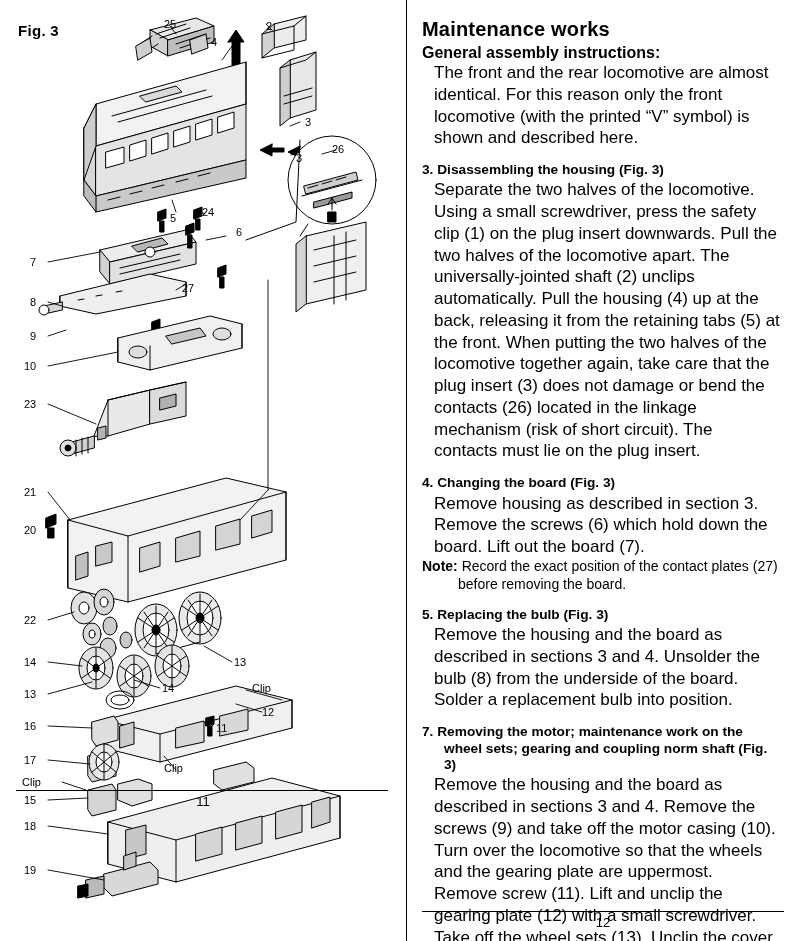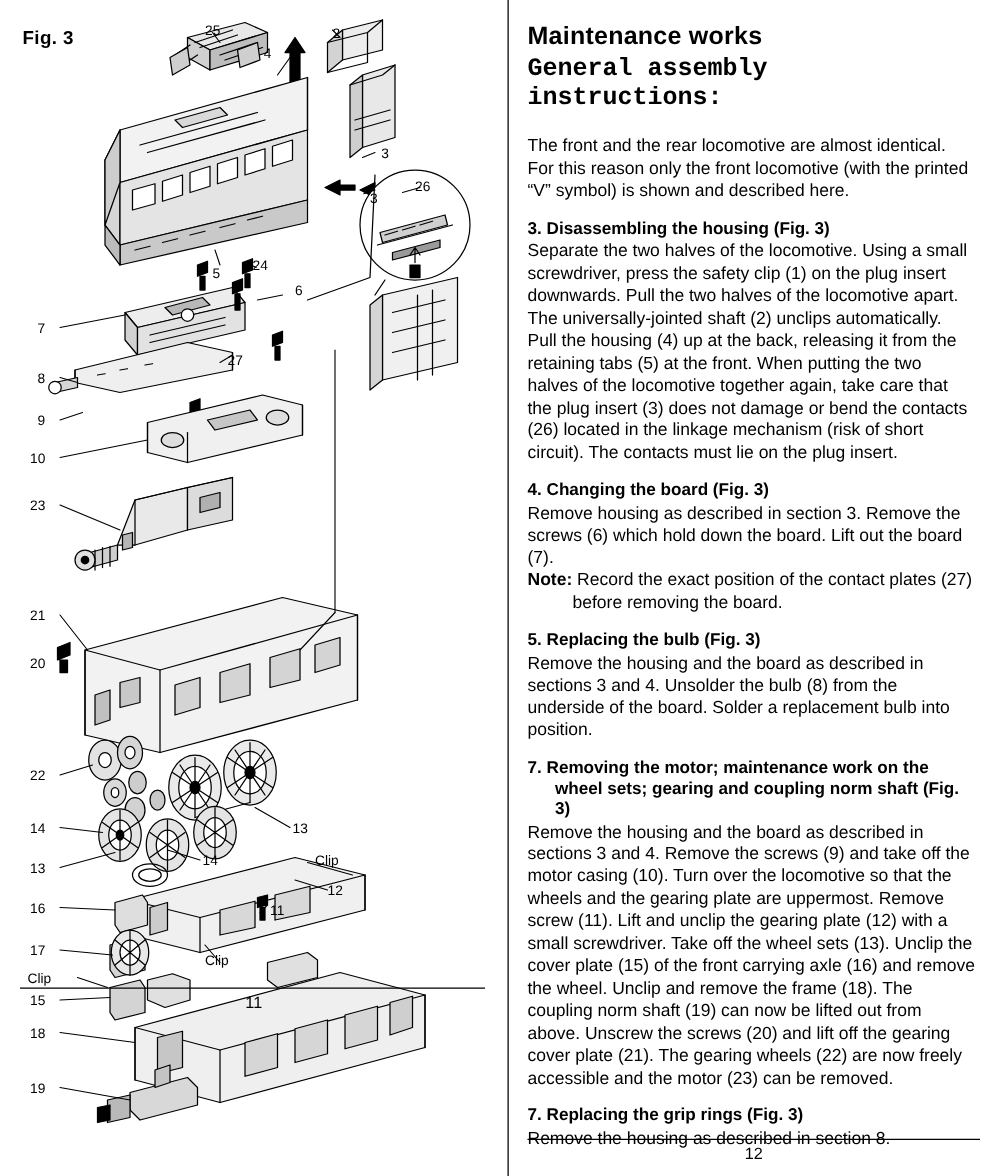--- a/index.html
+++ b/index.html
@@ -89,39 +89,38 @@
     top: 18px;
     width: 358px;
   }
   h1.title {
     font-size: 20px;
     font-weight: bold;
     margin: 0 0 3px 0;
     letter-spacing: 0.2px;
   }
   h2.subtitle {
-    font-size: 20px;
+    font-size: 16px;
     font-weight: bold;
-    margin: 0 0 18px 0;
-    font-family: Liberation Mono, monospace;
+    margin: 0 0 0 0;
   }
   h3.sec {
     font-size: 13.7px;
     font-weight: bold;
     margin: 13px 0 1px 0;
     line-height: 1.2;
   }
   h3.sec .ind {
     display: block;
     padding-left: 22px;
   }
   p.para {
-    font-size: 14px;
+    font-size: 17px;
     line-height: 1.28;
-    margin: 0 0 0 0;
+    margin: 0 0 0 12px;
     text-align: left;
   }
   p.note {
     font-size: 14px;
     line-height: 1.28;
     margin: 0;
     padding-left: 36px;
     text-indent: -36px;
   }
   p.note b { font-weight: bold; }

